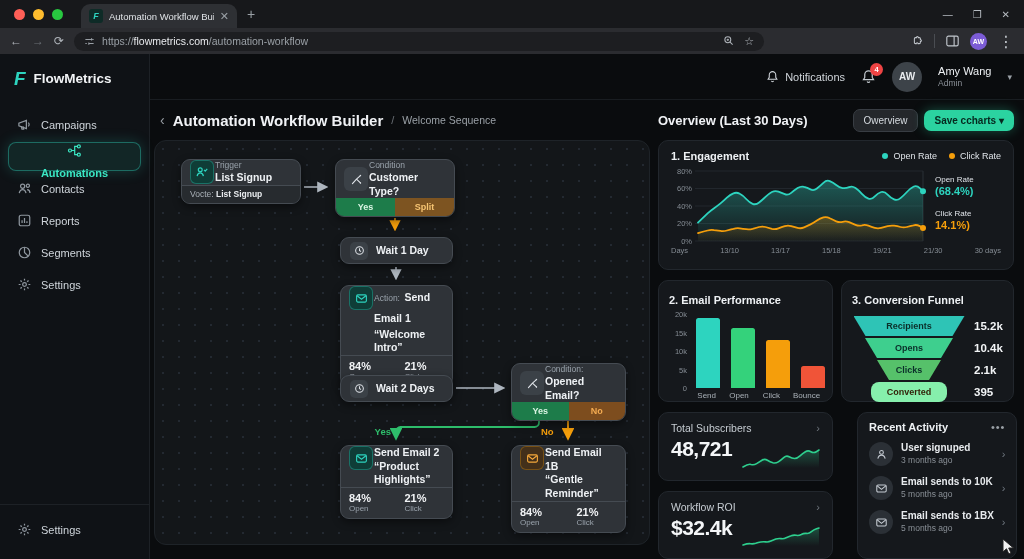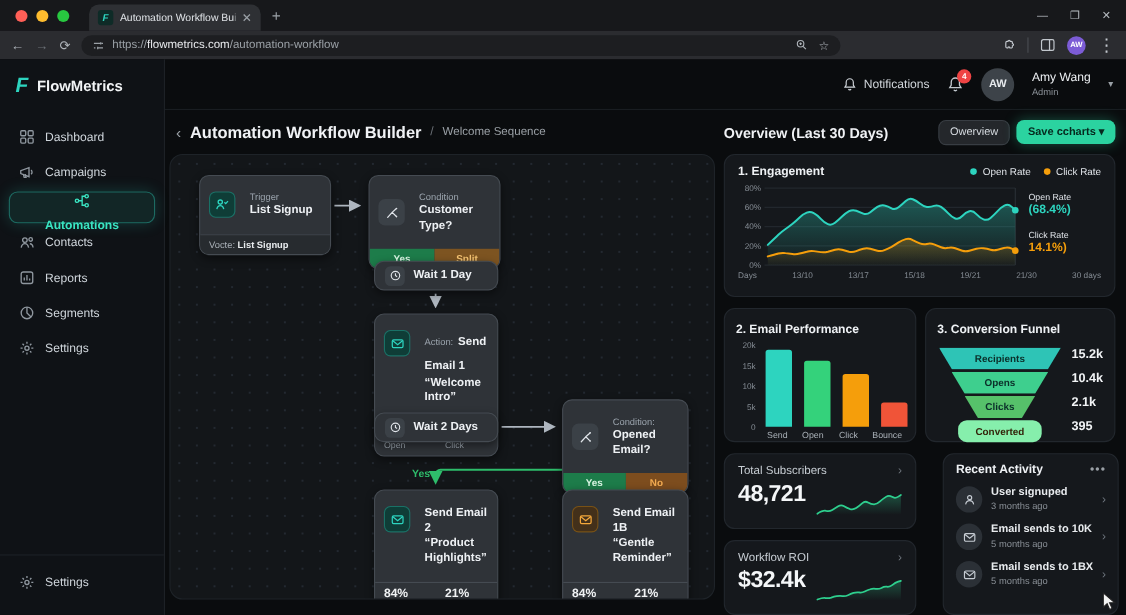--- a/index.html
+++ b/index.html
@@ -74,21 +74,21 @@
   .crumb-back { color:#9aa0a6; font-size:14px; }
   .crumb-title { font-size:15px; font-weight:bold; color:#f0f2f5; }
   .crumb-sep { color:#6b7076; font-size:11px; }
   .crumb-cur { color:#9aa0a6; font-size:10.5px; }
 
   
   .canvas { position:relative; flex:1; margin-bottom:14px; border-radius:12px; background:#131619;
     background-image:radial-gradient(#232931 1px, transparent 1.3px); background-size:16px 16px; border:1px solid #1e2328; overflow:hidden; }
   .connectors { position:absolute; left:0; top:0; }
   .node { position:absolute; background:#2f3338; border:1px solid #454b52; border-radius:9px; box-shadow:0 3px 8px rgba(0,0,0,.45); }
-  .node-head { display:flex; gap:13px; padding:14px 8px; align-items:center; }
+  .node-head { display:flex; gap:1px; padding:0 8px; align-items:center; }
   .nicon { width:24px; height:24px; border-radius:6px; display:flex; align-items:center; justify-content:center; flex:none; }
   .nicon.teal { background:#0f3d37; color:#2dd4bf; border:1px solid rgba(45,212,191,.35); }
   .nicon.dark { background:#3b4147; color:#dfe3e8; }
   .nicon.orange { background:#43301a; color:#f5a83b; border:1px solid rgba(245,158,11,.3); }
   .nt { font-size:8.5px; color:#9aa3ac; line-height:1.3; }
   .ttl { font-size:10.5px; font-weight:bold; color:#eef1f4; line-height:1.3; }
   .note { border-top:1px solid #454b52; background:#272b2f; padding:3px 8px 4px; font-size:8.5px; color:#aab1b8; border-radius:0 0 8px 8px; }
   .note b { color:#e9ecef; }
   .split { display:flex; height:18px; border-radius:0 0 8px 8px; overflow:hidden; font-size:9px; font-weight:bold; }
   .split div { flex:1; display:flex; align-items:center; justify-content:center; }
@@ -127,21 +127,21 @@
   .perf-card { width:175px; flex:none; height:122px; padding:9px 10px; }
   .perf-body { display:flex; margin-top:6px; }
   .yticks { position:relative; width:22px; height:74px; flex:none; }
   .ytick { position:absolute; right:4px; transform:translateY(-50%); font-size:7.5px; color:#858c94; }
   .bars { flex:1; height:74px; display:flex; align-items:flex-end; gap:11px; padding:0 5px; }
   .bar { width:24px; border-radius:2.5px 2.5px 0 0; }
   .bar-labels { display:flex; gap:11px; padding:0 5px; margin-left:22px; margin-top:3px; }
   .bar-labels span { width:24px; text-align:center; font-size:8px; color:#aab1b8; white-space:nowrap; }
   .funnel-card { flex:1; height:122px; padding:9px 10px; }
   .funnel-rows { margin-top:8px; }
-  .frow { display:flex; align-items:flex-start; height:20px; margin-bottom:2px; }
+  .frow { display:flex; align-items:center; height:20px; margin-bottom:2px; }
   .fzone { width:114px; flex:none; display:flex; justify-content:center; }
   .fshape { height:20px; display:flex; align-items:center; justify-content:center; font-size:9px; font-weight:bold; }
   .fval { font-size:11.5px; font-weight:bold; color:#f2f4f6; margin-left:8px; }
   .row3 { display:flex; gap:24px; flex:1; }
   .stat-col { width:175px; flex:none; display:flex; flex-direction:column; gap:10px; }
   .stat-card { position:relative; padding:9px 12px; flex:1; }
   .stat-head { display:flex; align-items:center; font-size:10.5px; color:#c6ccd2; }
   .stat-head .chev { margin-left:auto; color:#6f767d; font-size:11px; }
   .stat-val { font-size:21px; font-weight:bold; color:#f4f6f8; letter-spacing:-.5px; margin-top:3px; }
   .spark { position:absolute; right:10px; bottom:9px; }
@@ -241,31 +241,20 @@
 
     <aside class="sidebar">
       <div class="logo">
         <span class="logo-f">F</span>
         <span class="brand">FlowMetrics</span>
       </div>
       <nav class="nav">
         <div class="nav-item">
           <span class="ic">
               <svg width="15" height="15" viewBox="0 0 16 16" fill="none" stroke="currentColor" stroke-width="1.3">
-                <rect x="2" y="2" width="4.8" height="4.8" rx="1"></rect>
-                <rect x="9.2" y="2" width="4.8" height="4.8" rx="1"></rect>
-                <rect x="2" y="9.2" width="4.8" height="4.8" rx="1"></rect>
-                <rect x="9.2" y="9.2" width="4.8" height="4.8" rx="1"></rect>
-              </svg>
-            </span>
-          <span>Dashboard</span>
-        </div>
-        <div class="nav-item">
-          <span class="ic">
-              <svg width="15" height="15" viewBox="0 0 16 16" fill="none" stroke="currentColor" stroke-width="1.3">
                 <path d="M2 6.6v2.8l8 3V3.6l-8 3z"></path>
                 <path d="M12 6a2.6 2.6 0 0 1 0 4"></path>
                 <path d="M4.5 9.8l.8 3.2h1.8l-.7-3"></path>
               </svg>
             </span>
           <span>Campaigns</span>
         </div>
         <div class="nav-item active">
           <span class="ic">
               <svg width="15" height="15" viewBox="0 0 16 16" fill="none" stroke="currentColor" stroke-width="1.3">

